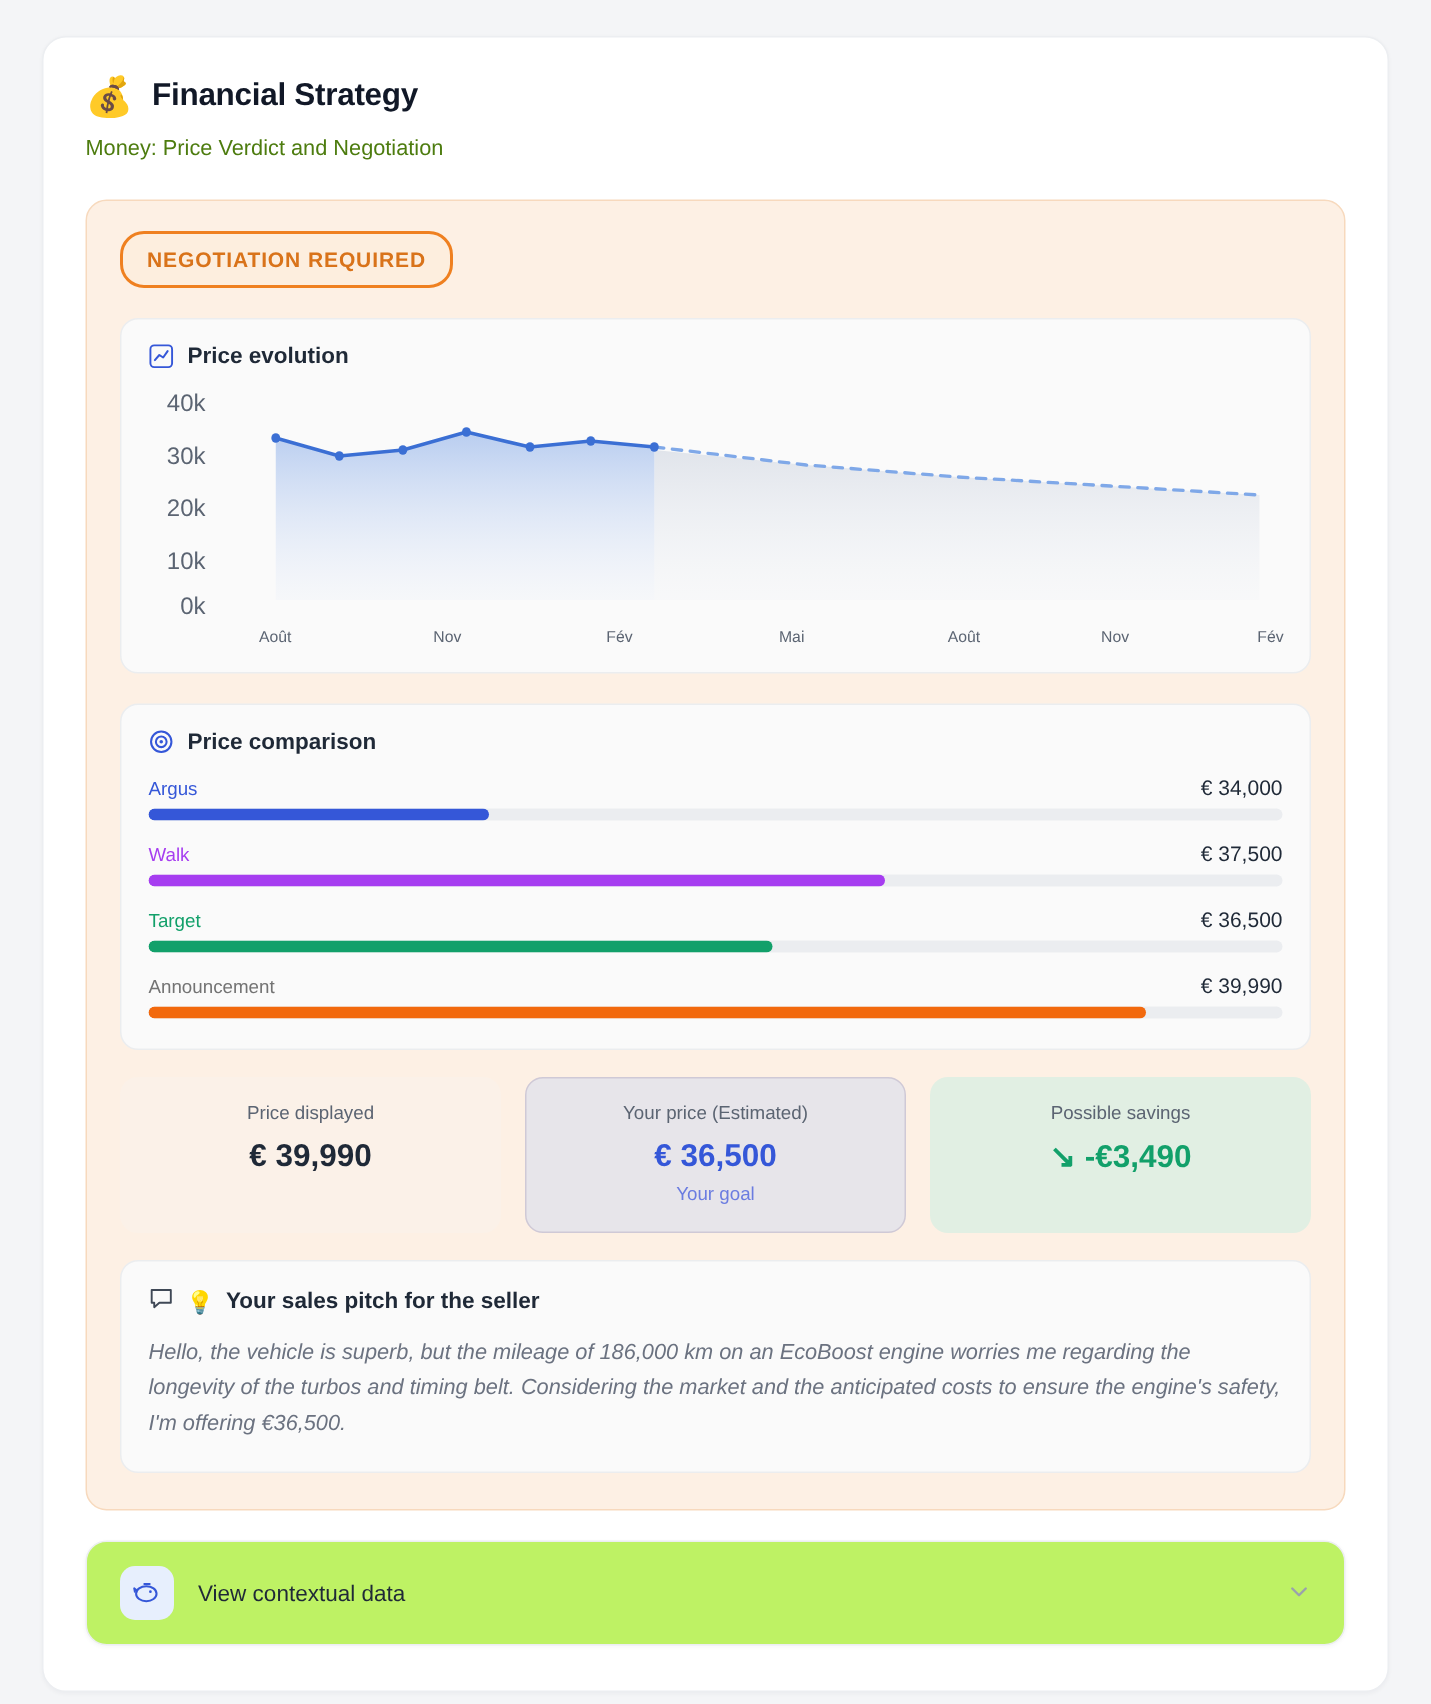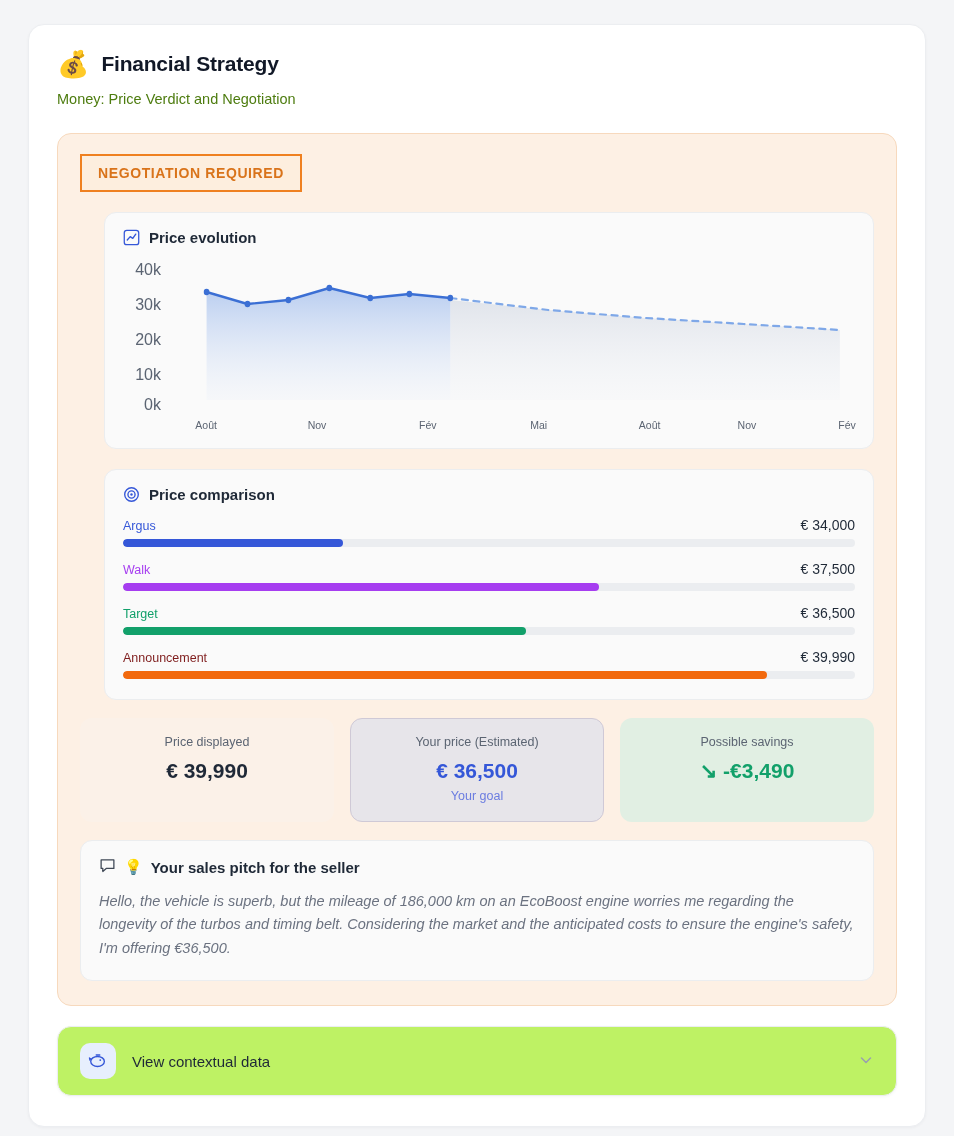--- a/index.html
+++ b/index.html
@@ -49,34 +49,33 @@
     background: #fdf0e4;
     border: 1px solid #f7d9bd;
     border-radius: 14px;
     padding: 20px 22px 24px 22px;
   }
   .badge {
     display: inline-block;
     border: 2px solid #ef8020;
     color: #d9731a;
     background: #fdeede;
-    border-radius: 0;
+    border-radius: 16px;
     font-size: 14px;
     font-weight: bold;
     letter-spacing: 0.6px;
     padding: 9px 16px;
   }
 
   .inner-card {
     margin-top: 20px;
     background: #fafafa;
     border: 1px solid #ebedef;
     border-radius: 12px;
     padding: 16px 18px 14px 18px;
-    margin-left: 24px;
   }
   .inner-head {
     display: flex;
     align-items: center;
     gap: 9px;
     font-size: 15px;
     font-weight: bold;
     color: #1f2937;
   }
   .inner-head .ic { display: inline-flex; }
@@ -351,21 +350,21 @@
             <span class="cmp-label" style="color:#12a06a">Target</span>
             <span class="cmp-value">€ 36,500</span>
           </div>
           <div class="bar-track">
             <div class="bar-fill" style="width:55%;background:#12a06a"></div>
           </div>
         </div>
 
         <div class="cmp-row">
           <div class="cmp-top">
-            <span class="cmp-label" style="color:#7f1d1d">Announcement</span>
+            <span class="cmp-label" style="color:#737373">Announcement</span>
             <span class="cmp-value">€ 39,990</span>
           </div>
           <div class="bar-track">
             <div class="bar-fill" style="width:88%;background:#f2690d"></div>
           </div>
         </div>
       </div>
 
       
       <div class="stats">

